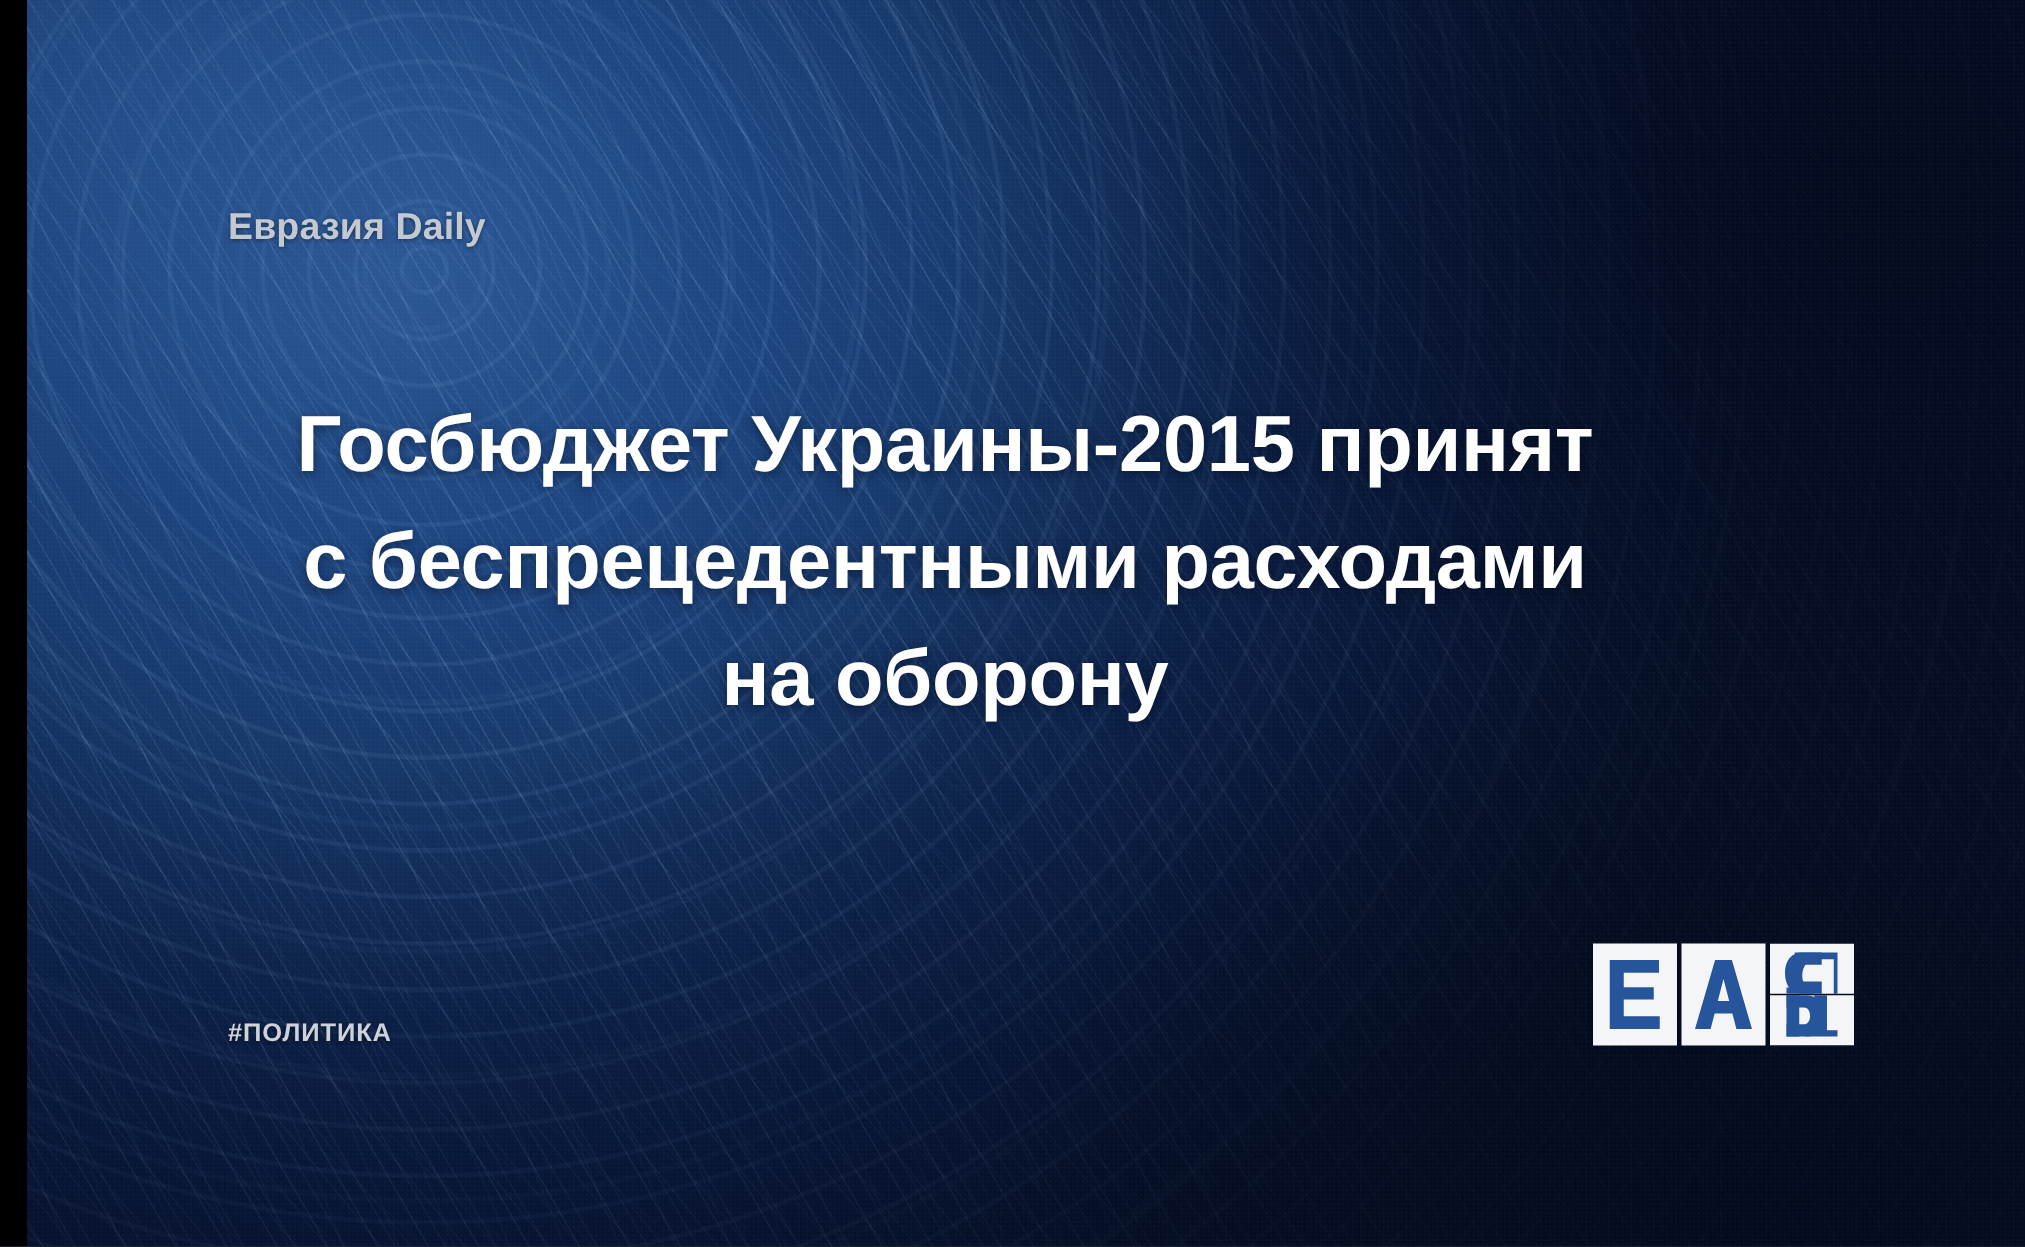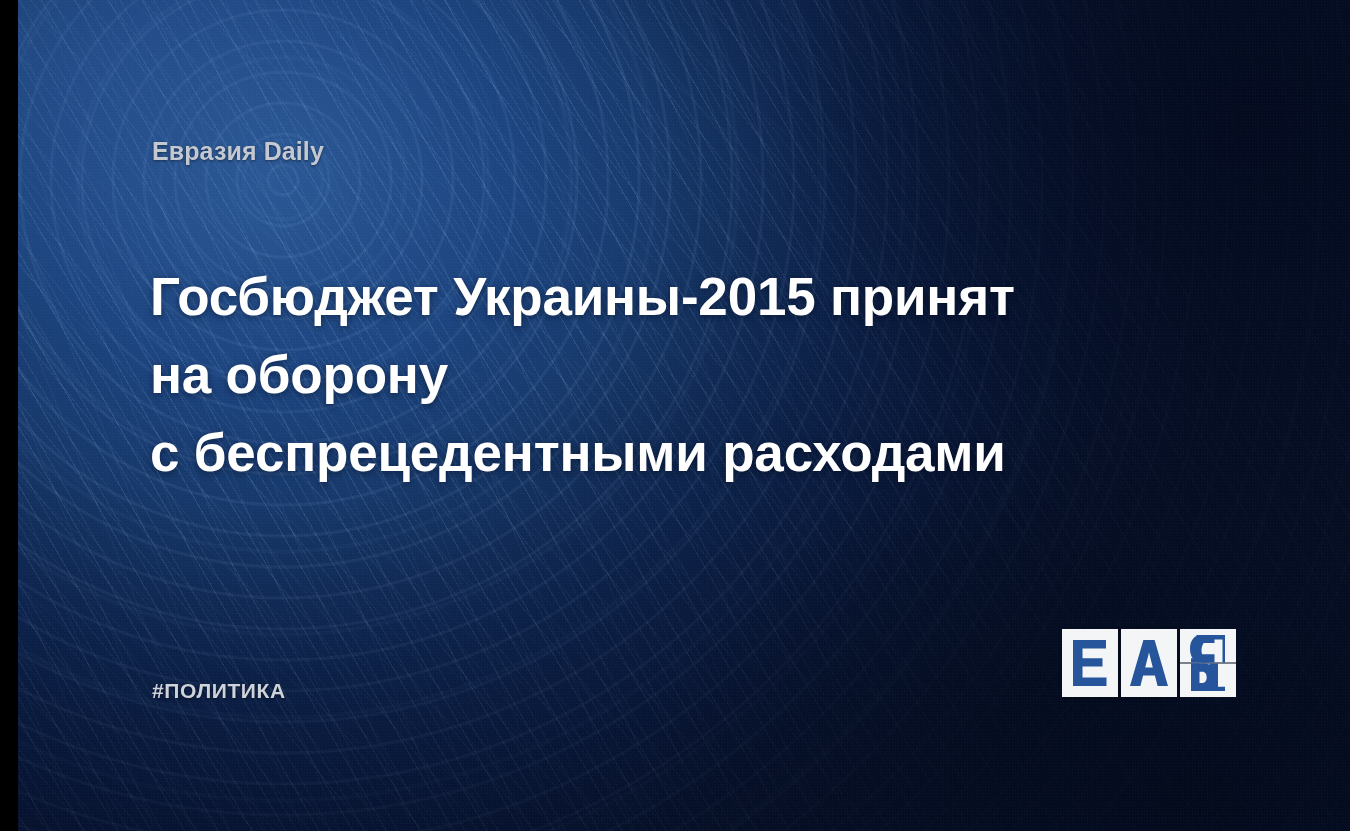--- a/index.html
+++ b/index.html
@@ -155,27 +155,27 @@
     width: 960px;
     margin: 0;
     font-size: 53px;
     font-weight: 700;
     line-height: 78px;
     letter-spacing: -0.2px;
     color: #ffffff;
     text-shadow: 0 2px 7px rgba(2,10,28,0.50);
   }
 
-  .headline .hl-line { display: block; white-space: nowrap; }
+  .headline .hl-line { display: block; white-space: nowrap; text-align: center; }
 
   .tag {
     position: absolute;
     left: 134px;
     top: 679px;
-    font-size: 21px;
+    font-size: 17px;
     font-weight: 700;
     letter-spacing: 0.6px;
     color: #ced2da;
     text-shadow: 0 1px 3px rgba(0,0,0,0.45);
     white-space: nowrap;
   }
 
   
   .logo {
     position: absolute;
@@ -220,22 +220,22 @@
   <div class="bg-layer bg-streak-mask"></div>
   <div class="bg-layer bg-tint"></div>
   <div class="bg-layer bg-grain"></div>
 
   <div class="content">
 
     <div class="brand">Евразия Daily</div>
 
     <h1 class="headline">
       <span class="hl-line">Госбюджет Украины-2015 принят</span>
+      <span class="hl-line">с беспрецедентными расходами</span>
       <span class="hl-line">на оборону</span>
-      <span class="hl-line">с беспрецедентными расходами</span>
     </h1>
 
     <div class="tag">#ПОЛИТИКА</div>
 
     <div class="logo">
 
       <div class="logo-tile">
         <svg width="34" height="46" viewBox="0 0 34 46" aria-hidden="true">
           <path class="logo-glyph-fill" d="M0 0 H33 V8.5 H9.5 V18.2 H29.5 V26.4 H9.5 V37.5 H33.5 V46 H0 Z"></path>
         </svg>

